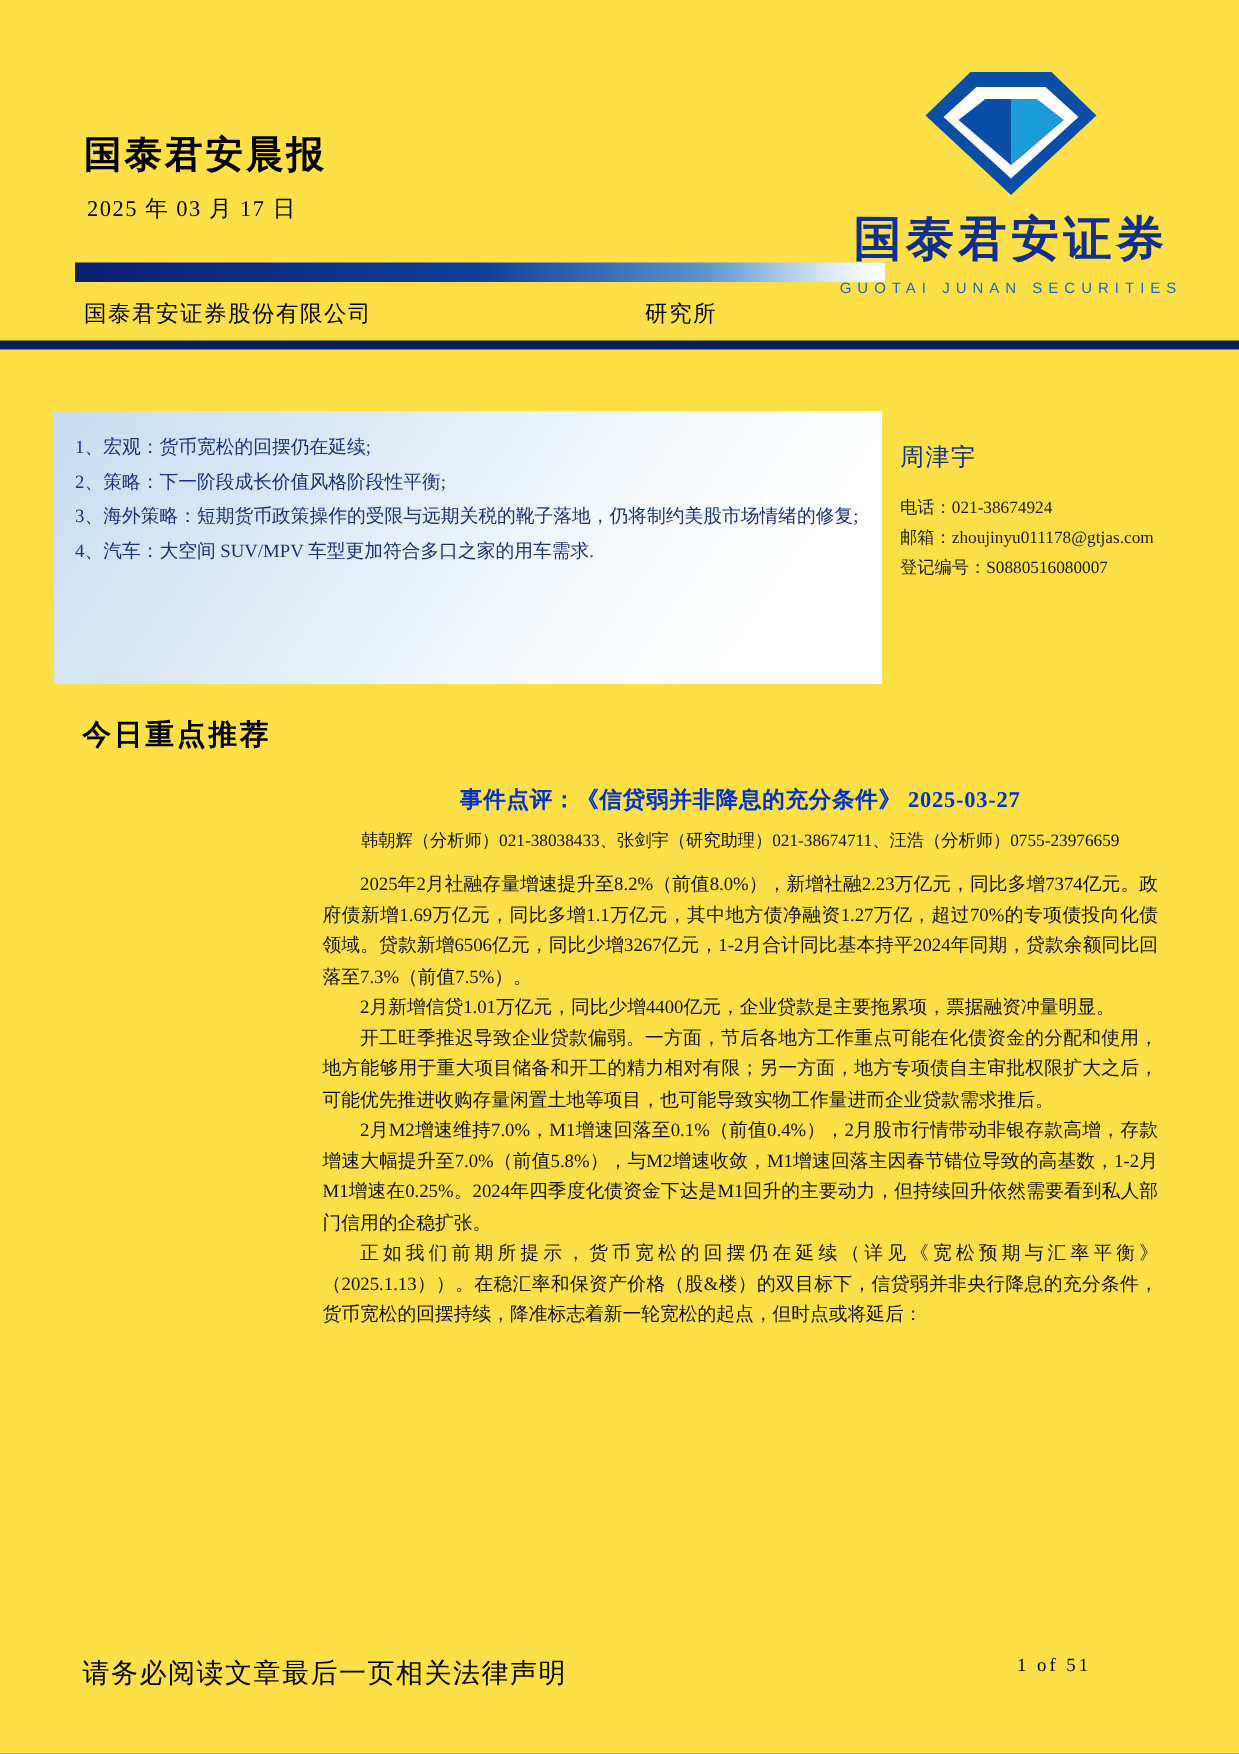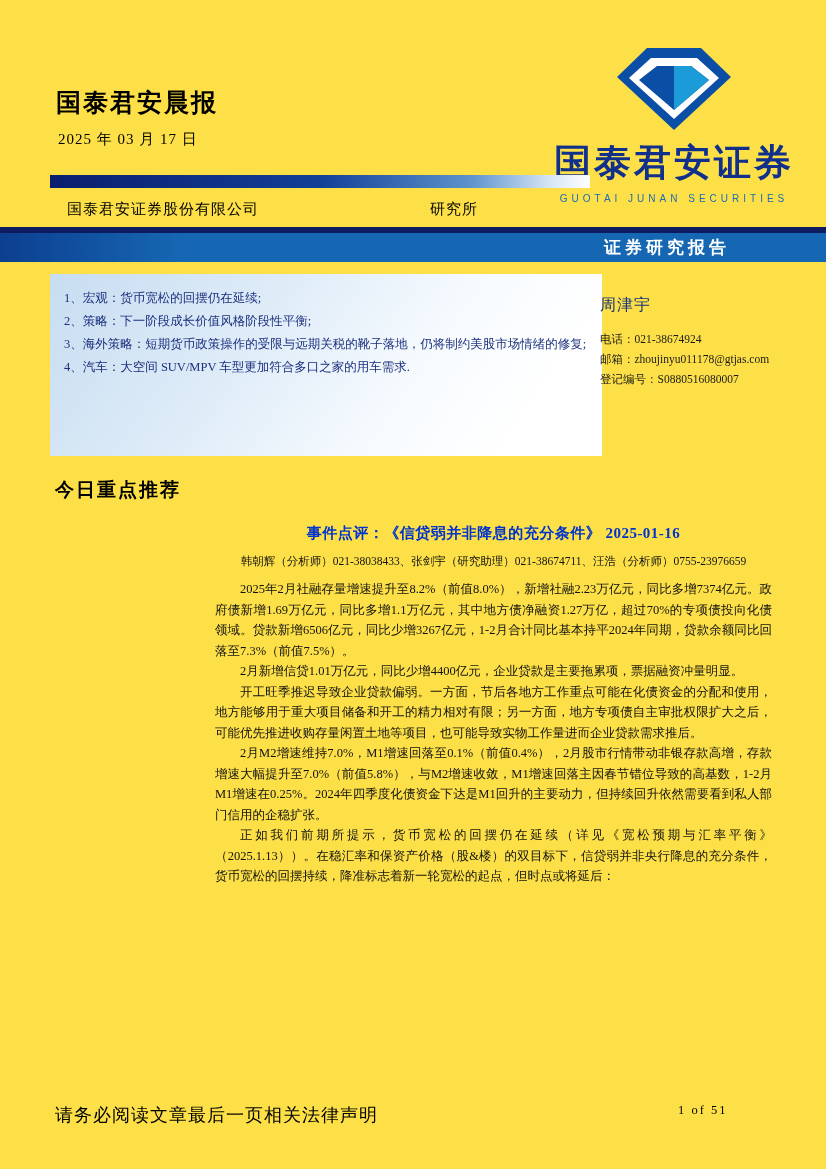--- a/index.html
+++ b/index.html
@@ -23,54 +23,54 @@
   .report-date {
     position: absolute; left: 58px; top: 130px;
     font-size: 15px; letter-spacing: 1px;
   }
   .logo-block {
     position: absolute; left: 552px; top: 46px; width: 244px;
     text-align: center;
   }
   .logo-icon { display: block; margin: 0 auto 6px auto; }
   .logo-cn {
-    font-size: 37px; font-weight: bold; color: #10308c;
+    font-size: 32px; font-weight: bold; color: #10308c;
     letter-spacing: 3px; white-space: nowrap;
   }
   .logo-en {
     margin-top: 5px;
     font-family: "Liberation Sans", sans-serif;
     font-size: 10px; color: #1a6ab8; letter-spacing: 4px; white-space: nowrap;
   }
   .grad-rule {
     position: absolute; left: 50px; top: 175px; width: 540px; height: 13px;
     background: linear-gradient(90deg, #0b1e6e 0%, #123f97 50%, #5e93cc 78%, #d9e8f7 93%, #ffffff 100%);
   }
   .company-name {
     position: absolute; left: 56px; top: 200px;
-    font-size: 15px; letter-spacing: 1px; margin-left: 11px;
+    font-size: 15px; letter-spacing: 1px;
   }
   .institute-name {
     position: absolute; left: 430px; top: 200px;
     font-size: 15px; letter-spacing: 1px;
   }
 
   
   .banner { position: absolute; left: 0; top: 227px; width: 826px; }
   .banner-topline { height: 6px; background: #0d1c5e; }
   .banner-bar {
     height: 29px; line-height: 29px;
     background: linear-gradient(90deg, #0c3f90 0%, #1667b3 22%, #1667b3 100%);
     color: #ffffff; font-size: 17px; font-weight: bold;
     letter-spacing: 4px; text-align: right; padding-right: 96px;
   }
 
   
   .summary-box {
-    position: absolute; left: 50px; top: 274px; width: 552px; height: 182px;
+    position: absolute; left: 36px; top: 274px; width: 552px; height: 182px;
     background: linear-gradient(125deg, #c7ddf1 0%, #e2eef9 40%, #f7fbfe 65%, #ffffff 85%);
     padding: 13px 14px;
   }
   .summary-box .summary-item {
     font-size: 12.5px; line-height: 23px; color: #1b2f7e;
   }
   .contact-block { position: absolute; left: 600px; top: 295px; width: 212px; }
   .contact-name {
     font-size: 16px; font-weight: normal; color: #15307c;
     margin-bottom: 13px; letter-spacing: 1px;
@@ -132,41 +132,40 @@
     <div class="logo-en">GUOTAI JUNAN SECURITIES</div>
   </div>
 
   <div class="grad-rule"></div>
 
   <div class="company-name">国泰君安证券股份有限公司</div>
   <div class="institute-name">研究所</div>
 
   <div class="banner">
     <div class="banner-topline"></div>
-    <div class="banner-bar">证券研究报告</div>
   </div>
 
   <div class="summary-box">
       <div class="summary-item">1、宏观：货币宽松的回摆仍在延续;</div>
       <div class="summary-item">2、策略：下一阶段成长价值风格阶段性平衡;</div>
       <div class="summary-item">3、海外策略：短期货币政策操作的受限与远期关税的靴子落地，仍将制约美股市场情绪的修复;</div>
       <div class="summary-item">4、汽车：大空间 SUV/MPV 车型更加符合多口之家的用车需求.</div>
     </div>
 
   <div class="contact-block">
     <div class="contact-name">周津宇</div>
     <div class="contact-line">电话：021-38674924</div>
     <div class="contact-line">邮箱：zhoujinyu011178@gtjas.com</div>
     <div class="contact-line">登记编号：S0880516080007</div>
   </div>
 
   <div class="section-title">今日重点推荐</div>
 
   <div class="article">
-    <div class="article-title">事件点评：《信贷弱并非降息的充分条件》 2025-01-16</div>
+    <div class="article-title">事件点评：《信贷弱并非降息的充分条件》 2025-03-27</div>
     <div class="article-authors">韩朝辉（分析师）021-38038433、张剑宇（研究助理）021-38674711、汪浩（分析师）0755-23976659</div>
     <div class="article-body">
         <p class="para">2025年2月社融存量增速提升至8.2%（前值8.0%），新增社融2.23万亿元，同比多增7374亿元。政府债新增1.69万亿元，同比多增1.1万亿元，其中地方债净融资1.27万亿，超过70%的专项债投向化债领域。贷款新增6506亿元，同比少增3267亿元，1-2月合计同比基本持平2024年同期，贷款余额同比回落至7.3%（前值7.5%）。</p>
         <p class="para">2月新增信贷1.01万亿元，同比少增4400亿元，企业贷款是主要拖累项，票据融资冲量明显。</p>
         <p class="para">开工旺季推迟导致企业贷款偏弱。一方面，节后各地方工作重点可能在化债资金的分配和使用，地方能够用于重大项目储备和开工的精力相对有限；另一方面，地方专项债自主审批权限扩大之后，可能优先推进收购存量闲置土地等项目，也可能导致实物工作量进而企业贷款需求推后。</p>
         <p class="para">2月M2增速维持7.0%，M1增速回落至0.1%（前值0.4%），2月股市行情带动非银存款高增，存款增速大幅提升至7.0%（前值5.8%），与M2增速收敛，M1增速回落主因春节错位导致的高基数，1-2月M1增速在0.25%。2024年四季度化债资金下达是M1回升的主要动力，但持续回升依然需要看到私人部门信用的企稳扩张。</p>
         <p class="para">正如我们前期所提示，货币宽松的回摆仍在延续（详见《宽松预期与汇率平衡》（2025.1.13））。在稳汇率和保资产价格（股&amp;楼）的双目标下，信贷弱并非央行降息的充分条件，货币宽松的回摆持续，降准标志着新一轮宽松的起点，但时点或将延后：</p>
       </div>
   </div>
 

